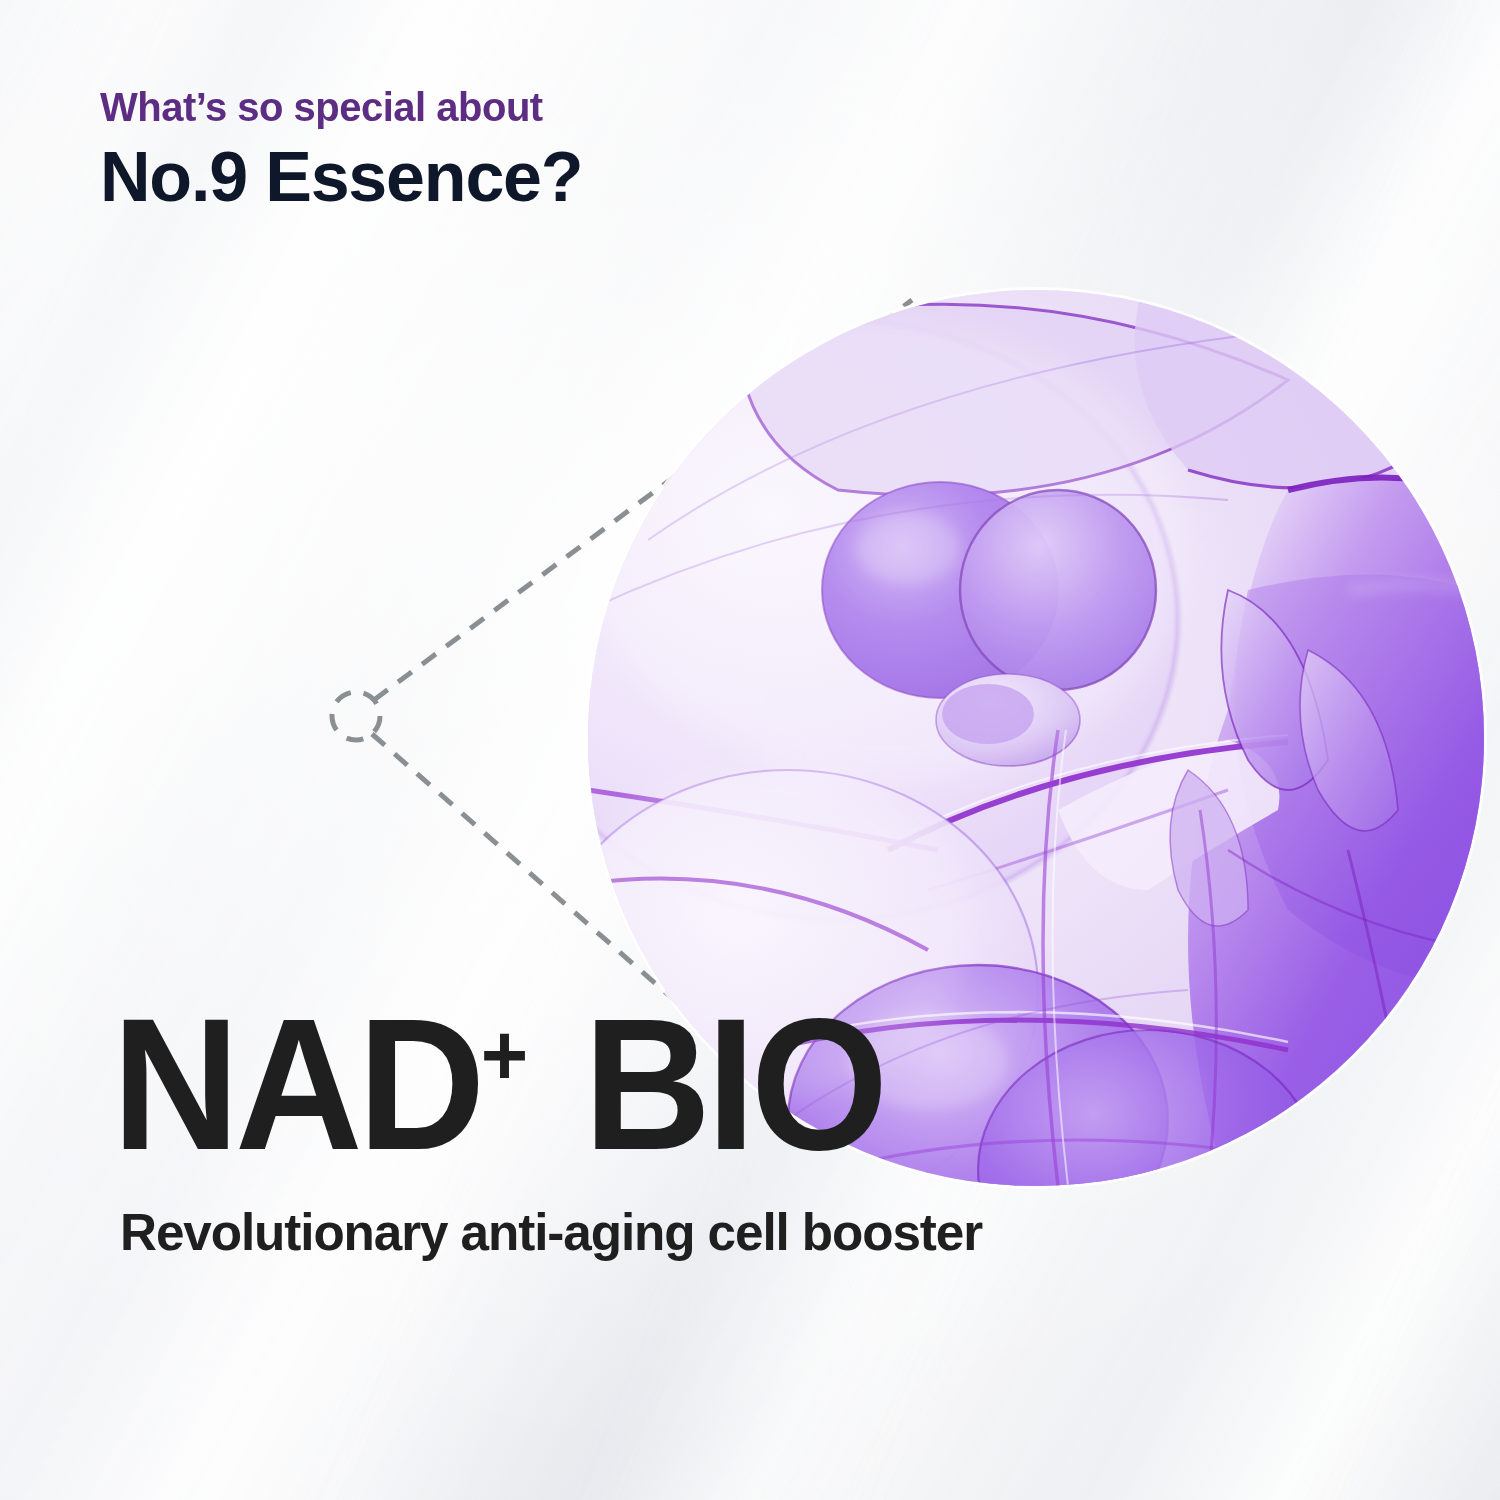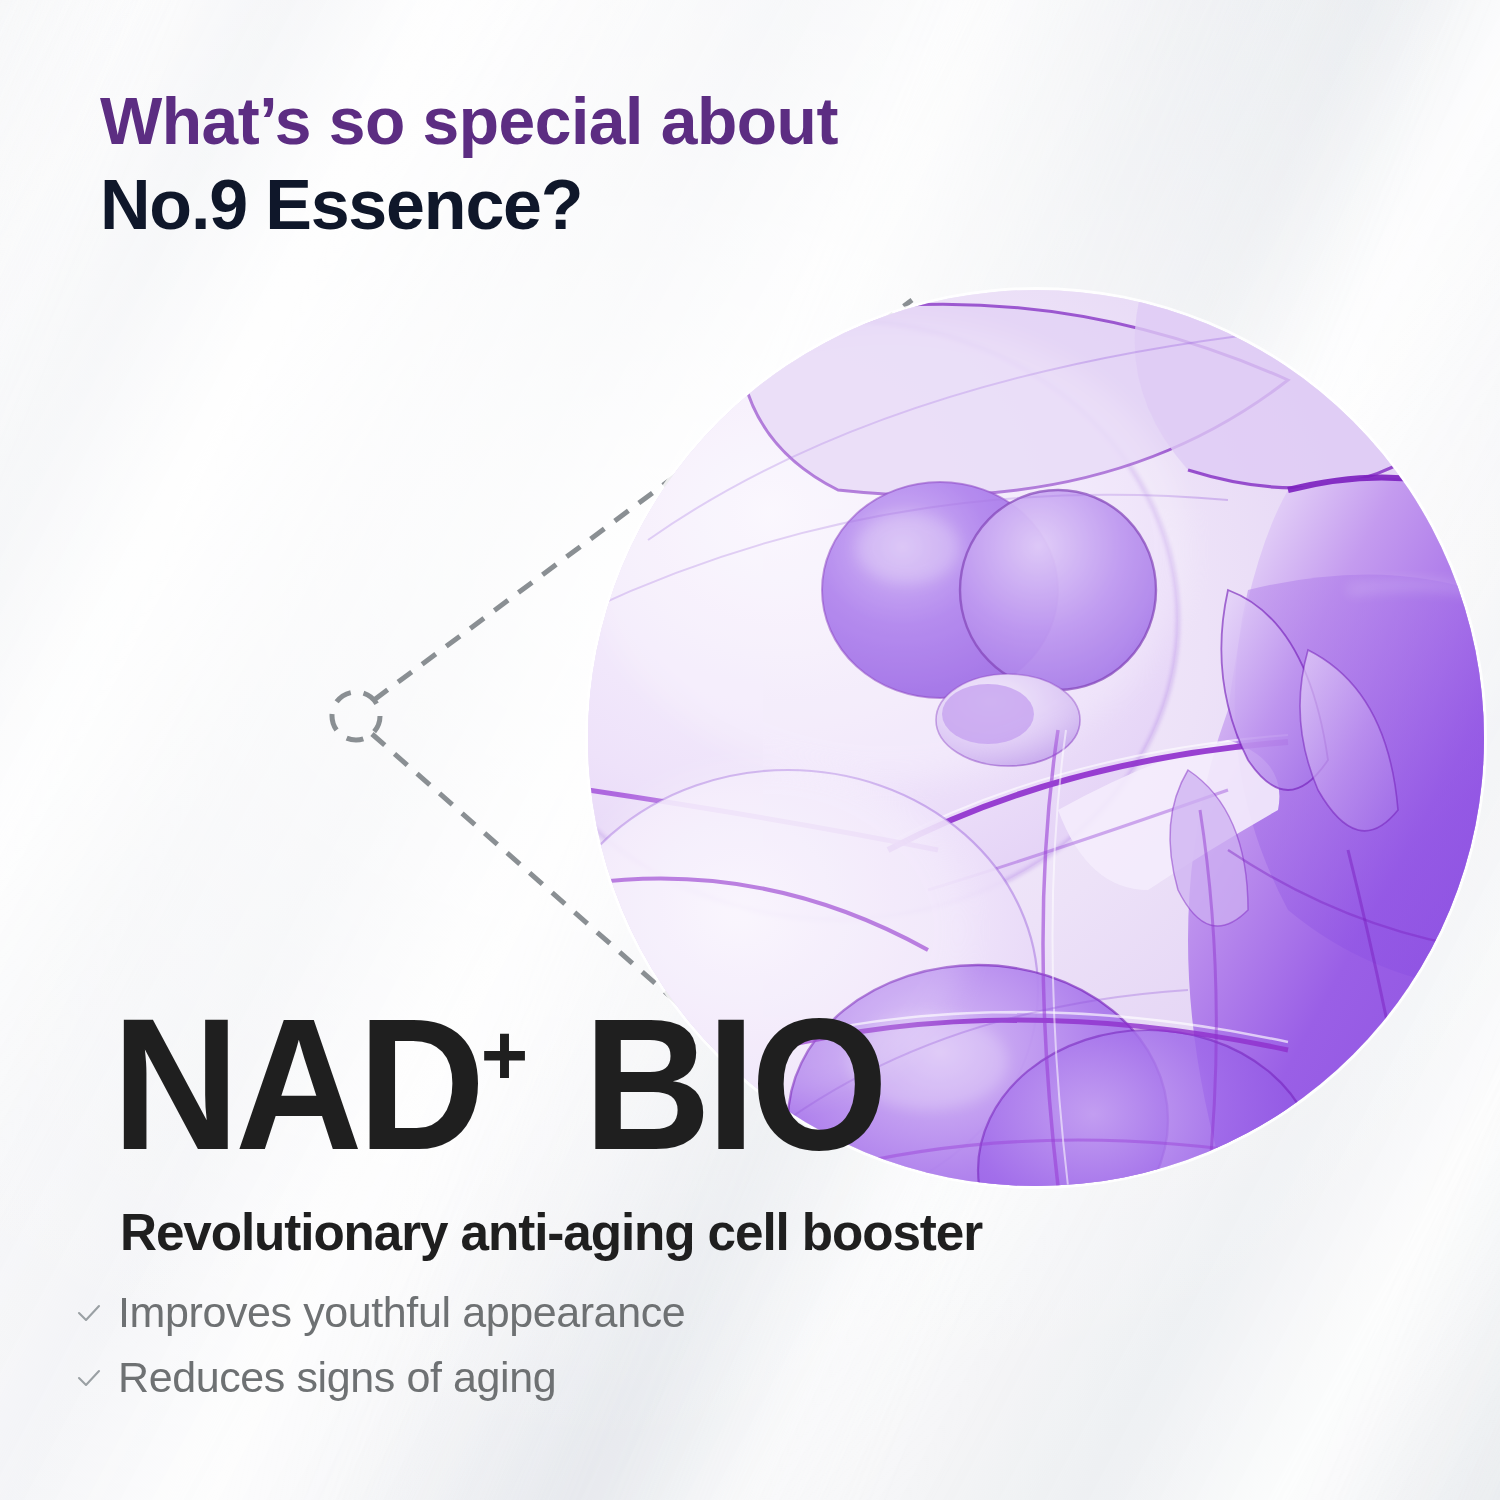--- a/index.html
+++ b/index.html
@@ -104,21 +104,21 @@
 
   
   .headline {
     position: absolute;
     left: 100px;
     top: 86px;
     width: 820px;
   }
   .headline .line1 {
     display: block;
-    font-size: 66px;
+    font-size: 40px;
     font-weight: 700;
     letter-spacing: -0.5px;
     color: #5c2d82;
     line-height: 1.08;
     white-space: nowrap;
   }
   .headline .line2 {
     display: block;
     margin-top: 12px;
     font-size: 70px;
@@ -376,32 +376,14 @@
 
   <div class="headline">
     <span class="line1">What’s so special about</span>
     <span class="line2">No.9 Essence?</span>
   </div>
 
   <div class="wordmark"><span>NAD</span><span class="sup">+</span><span class="sp"> </span><span>BIO</span></div>
 
   <div class="subtitle">Revolutionary anti-aging cell booster</div>
 
-  <ul class="benefits">
-    <li class="benefit">
-      <span class="check">
-        <svg width="26" height="26" viewBox="0 0 26 26">
-          <path d="M3 13 L10 20 L23 6" fill="none" stroke="#9AA0A4" stroke-width="2.1" stroke-linecap="round" stroke-linejoin="round"></path>
-        </svg>
-      </span>
-      <span class="txt">Improves youthful appearance</span>
-    </li>
-    <li class="benefit">
-      <span class="check">
-        <svg width="26" height="26" viewBox="0 0 26 26">
-          <path d="M3 13 L10 20 L23 6" fill="none" stroke="#9AA0A4" stroke-width="2.1" stroke-linecap="round" stroke-linejoin="round"></path>
-        </svg>
-      </span>
-      <span class="txt">Reduces signs of aging</span>
-    </li>
-  </ul>
 
 </div>
 
 </body></html>

